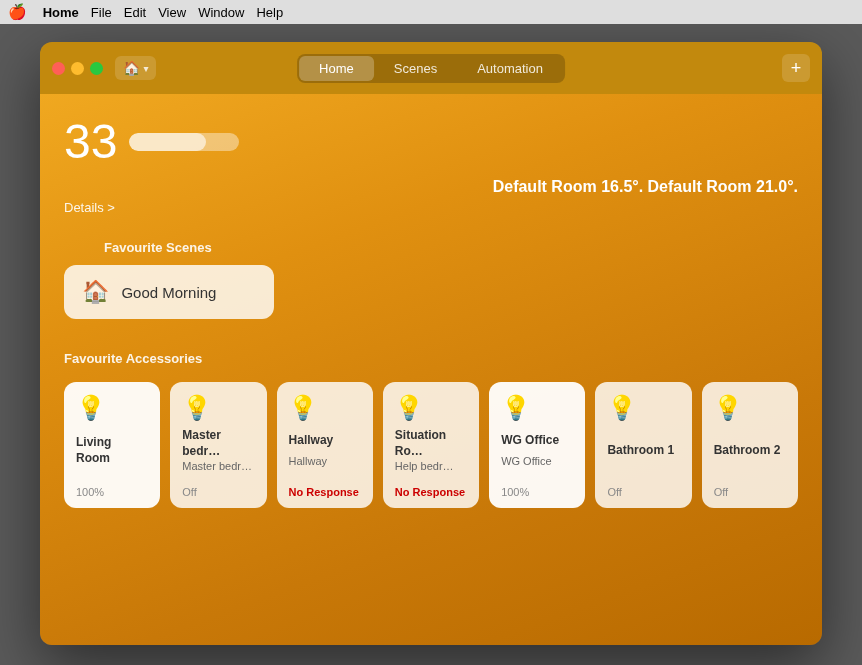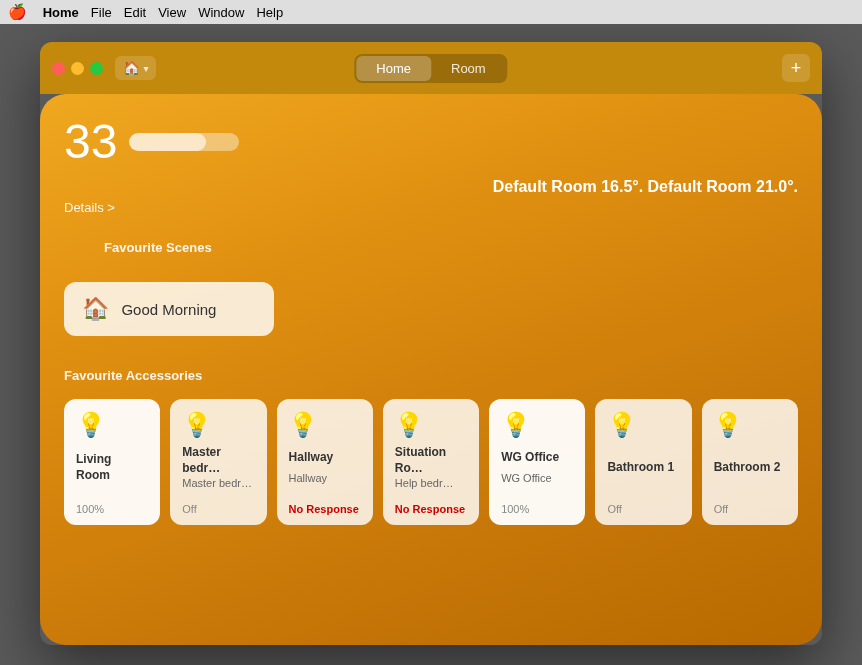--- a/index.html
+++ b/index.html
@@ -131,21 +131,20 @@
       justify-content: center;
     }
 
     
     .main-content {
       background: linear-gradient(160deg, #f0a820 0%, #e09010 30%, #c87808 70%, #b86a00 100%);
       height: calc(100% - 52px);
       padding: 24px 24px 20px 24px;
       overflow: hidden;
       position: relative;
-      border-radius: 26px;
     }
 
     
     .header-section {
       margin-bottom: 24px;
     }
     .temp-row {
       display: flex;
       align-items: center;
       gap: 12px;
@@ -189,21 +188,21 @@
       cursor: pointer;
       display: inline-block;
       opacity: 0.9;
     }
 
     
     .section-label {
       color: white;
       font-size: 13px;
       font-weight: 600;
-      margin-bottom: 27px;
+      margin-bottom: 10px;
       opacity: 0.9;
       padding-left: 40px;
     }
 
     .scene-card {
       background: rgba(255,255,255,0.82);
       border-radius: 12px;
       padding: 14px 18px;
       display: flex;
       align-items: center;
@@ -305,21 +304,22 @@
       <div class="traffic-light tl-min"></div>
       <div class="traffic-light tl-max"></div>
     </div>
     <button class="home-icon-btn">
       <span>🏠</span>
       <span class="chevron">▾</span>
     </button>
 
     <div class="nav-tabs">
       <button class="nav-tab active">Home</button>
-      <button class="nav-tab">Room</button>
+      <button class="nav-tab">Scenes</button>
+      <button class="nav-tab">Automation</button>
     </div>
 
     <button class="add-btn">+</button>
   </div>
 
   <div class="main-content">
 
     <div class="header-section">
       <div class="temp-row">
         <span class="temp-number">33</span>

